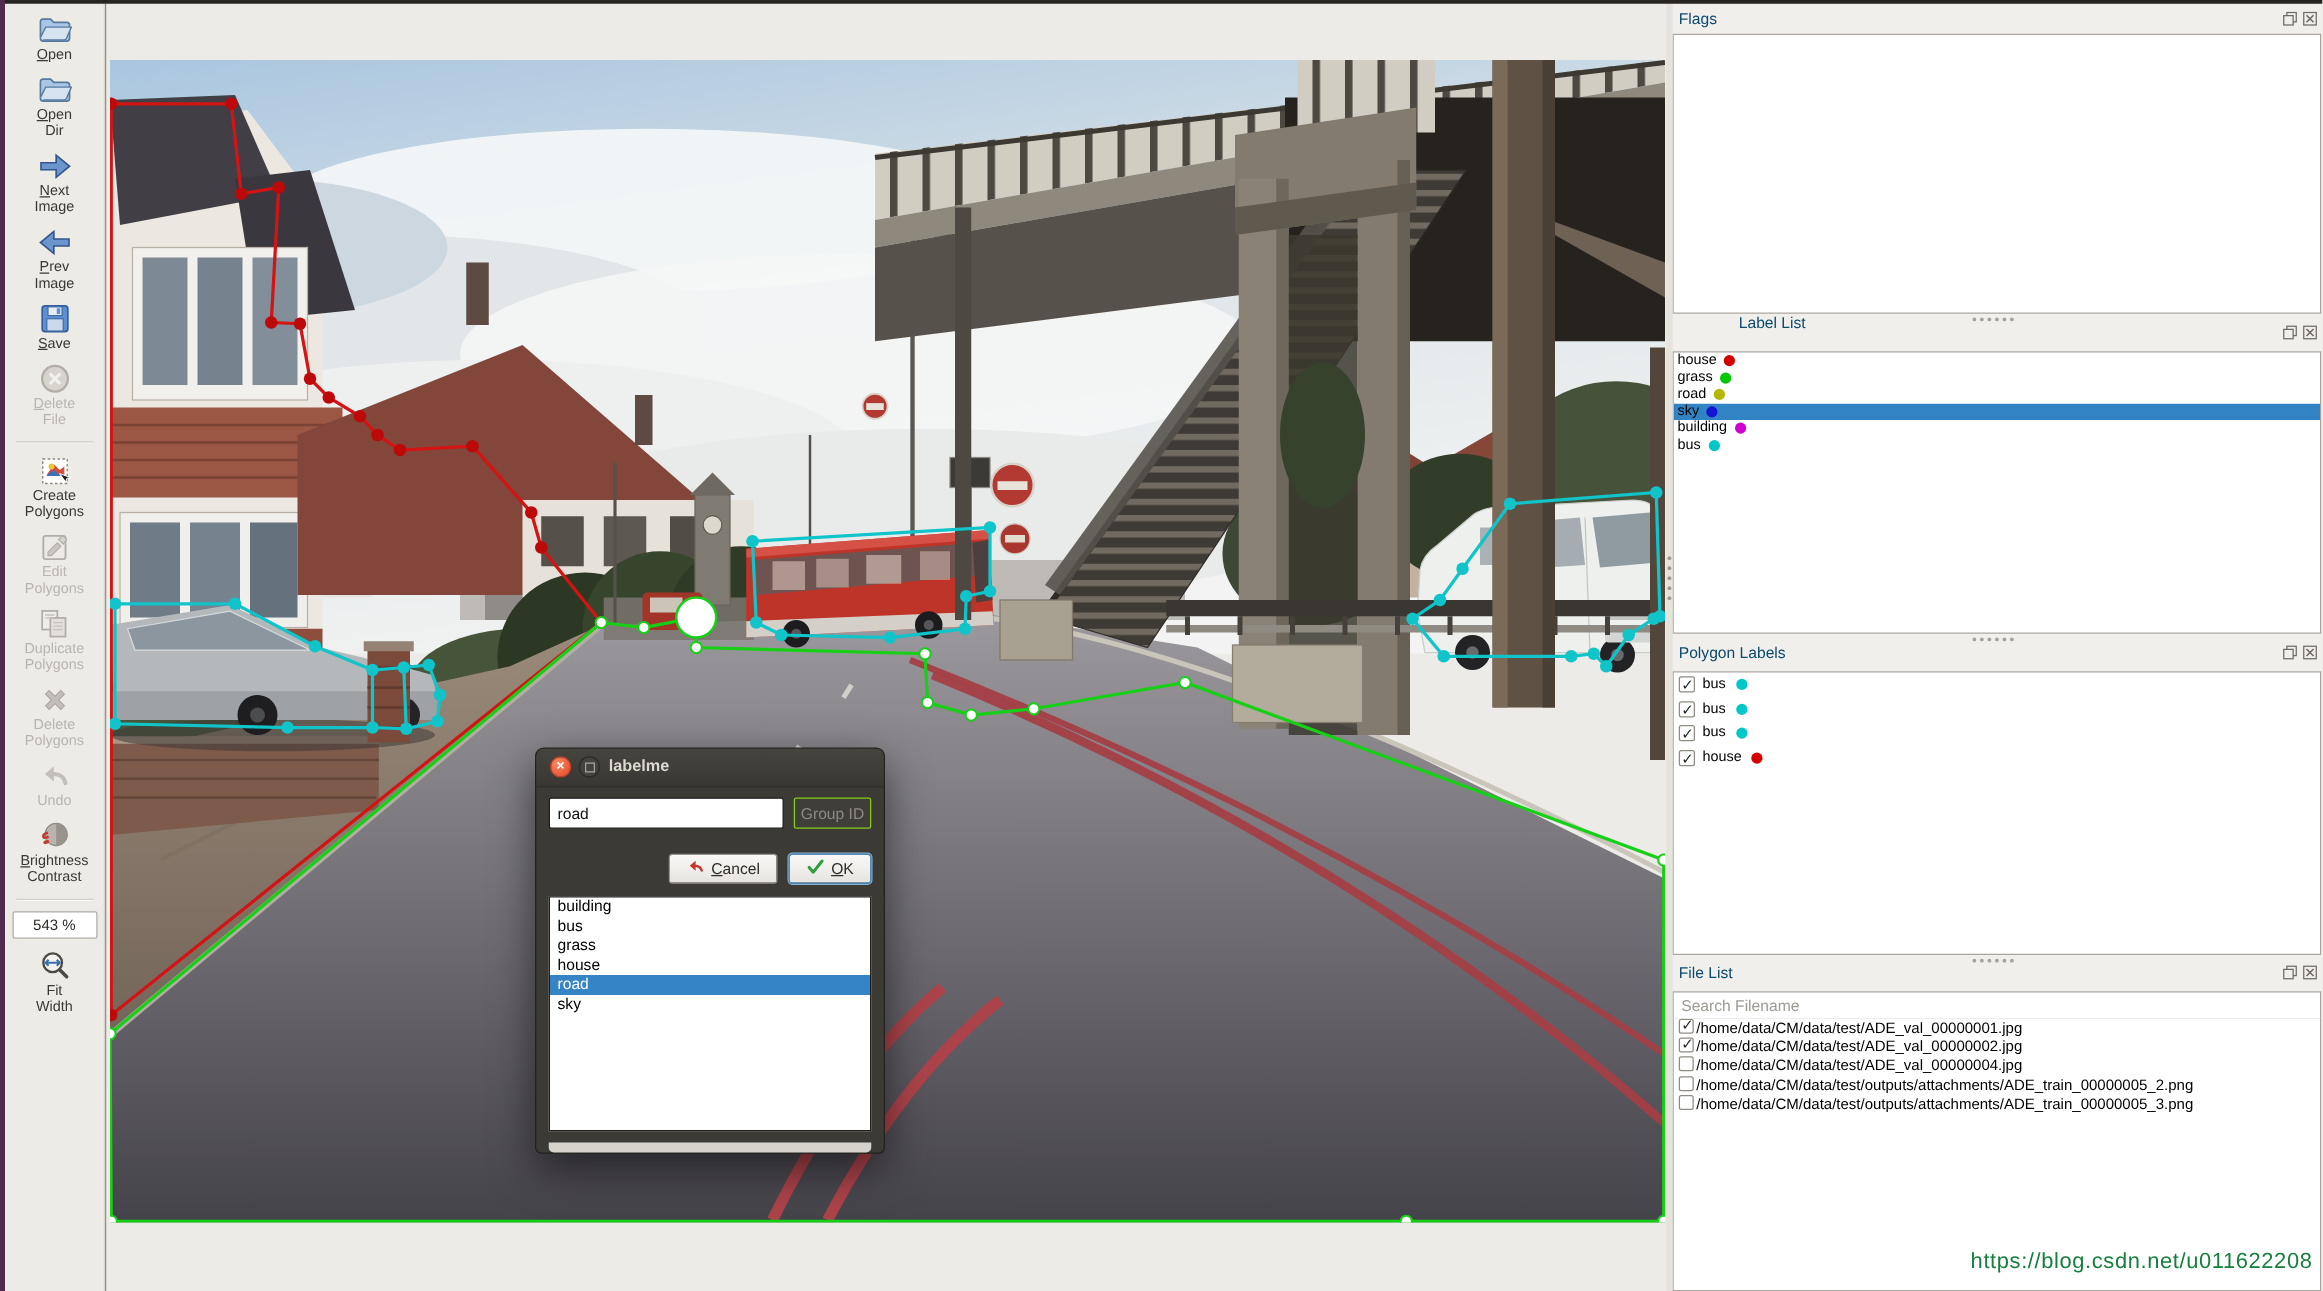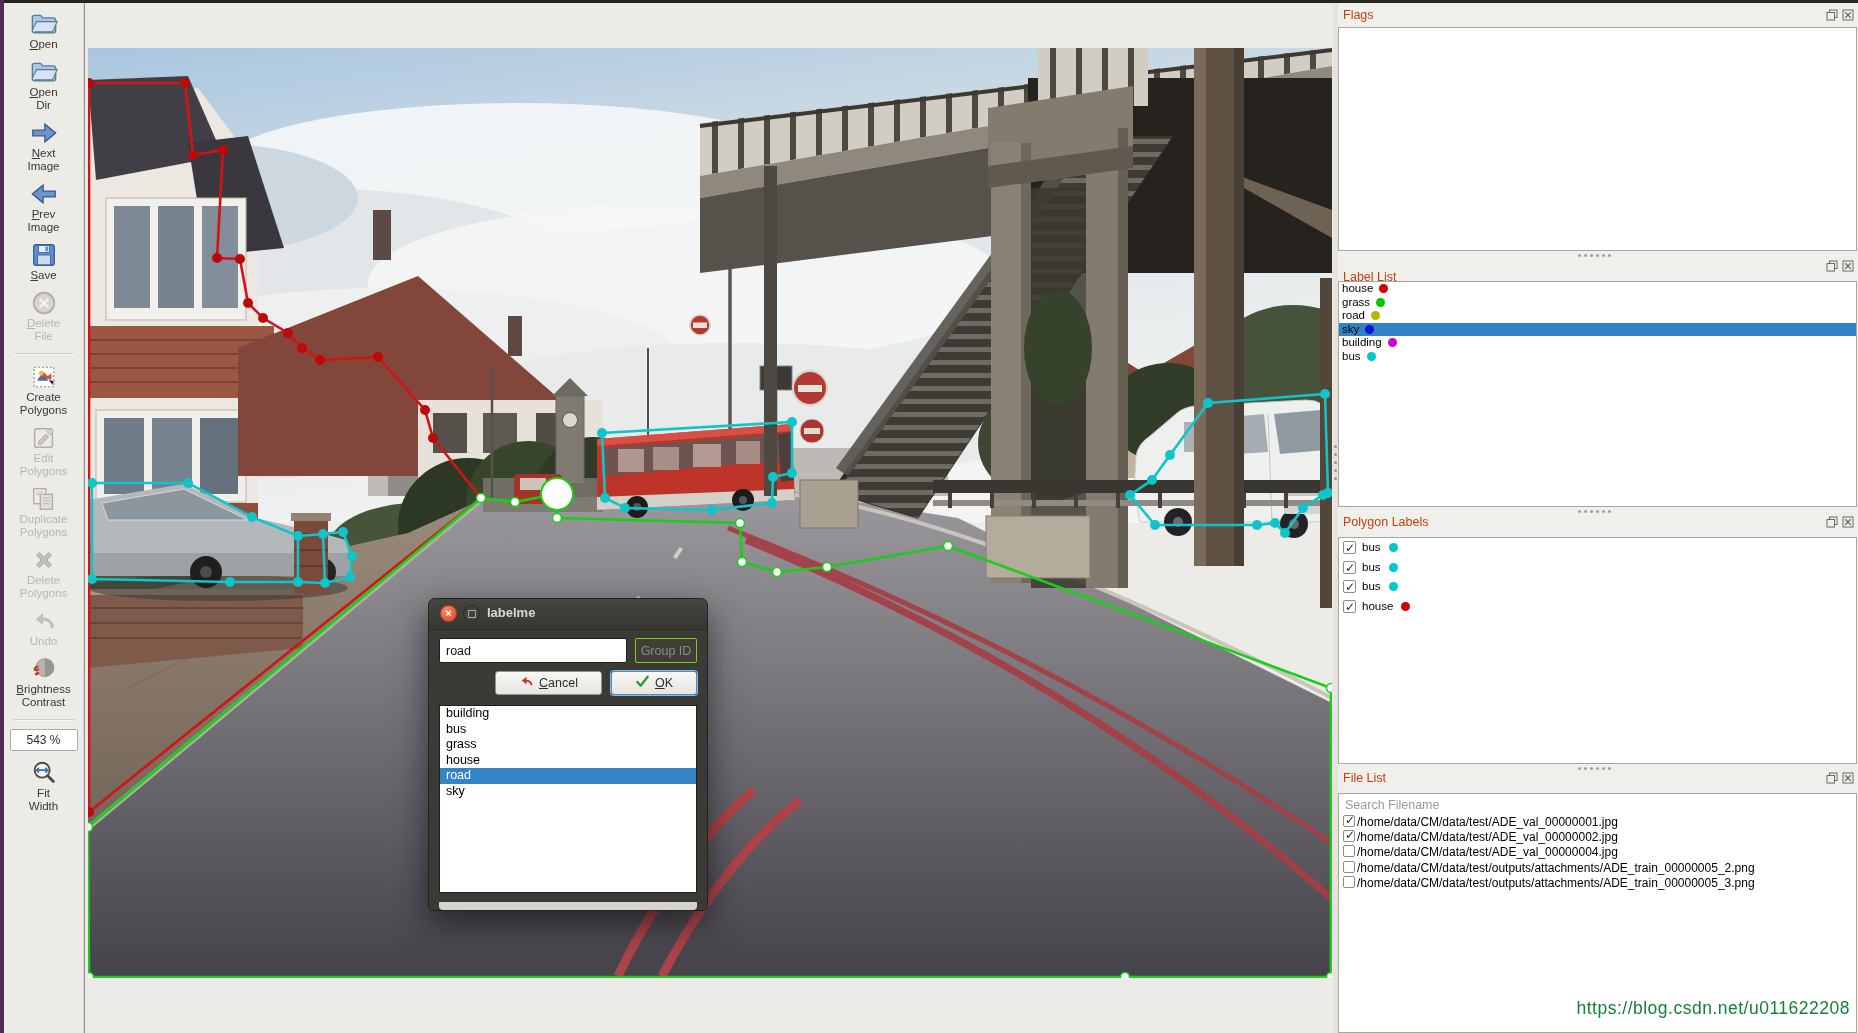--- a/index.html
+++ b/index.html
@@ -30,21 +30,21 @@
   #canvas{left:84px;top:3px;width:1249px;height:1030px;background:#ecebe7;
           border-left:1px solid #95928c;}
   #photo{left:88px;top:48px;width:1244px;height:930px;z-index:1;}
   #photo svg{display:block;}
   #vsplit{left:1333px;top:3px;width:5px;height:1030px;background:#e6e3dd;z-index:3;}
   .vdots{position:absolute;left:1334px;width:3px;height:3px;border-radius:50%;
          background:#9b978f;z-index:4;}
 
   
   #right-panel{left:1338px;top:3px;width:520px;height:1030px;background:#f1efec;z-index:2;}
-  .dock-title{position:absolute;left:5px;font-size:12.5px;color:#c2410c;}
+  .dock-title{position:absolute;left:5px;font-size:12.5px;color:#0c4a6e;}
   .dock-btns{position:absolute;right:4px;display:flex;gap:4px;}
   .dock-btns span{width:12px;height:12px;display:inline-block;}
   .dock-btns svg{width:12px;height:12px;display:block;}
   .dock-box{position:absolute;left:0px;width:519px;background:#ffffff;
             border:1px solid #aaa69e;box-sizing:border-box;overflow:hidden;}
   .split-dots{position:absolute;left:240px;width:3px;height:3px;border-radius:50%;
               background:#a5a19a;box-shadow:6px 0 #a5a19a,12px 0 #a5a19a,18px 0 #a5a19a,
               24px 0 #a5a19a,30px 0 #a5a19a;}
   .lbl-row{height:13.5px;line-height:13.5px;font-size:11.5px;color:#000;
            padding-left:3px;display:flex;align-items:center;cursor:default;}
@@ -86,22 +86,22 @@
   #label-input{width:188px;height:25px;box-sizing:border-box;background:#fff;
           border:1px solid #1f1e1b;border-radius:2px;font-size:12.5px;padding:0 6px;
           color:#111;font-family:"Liberation Sans",sans-serif;}
   #groupid-input{position:absolute;right:10px;width:62px;height:25px;box-sizing:border-box;
           background:#3f3e38;border:1px solid #84cc16;border-radius:2px;font-size:12.5px;
           text-align:center;color:#8e8b84;font-family:"Liberation Sans",sans-serif;}
   #groupid-input::placeholder{color:#8e8b84;}
   #dlg-buttons{display:flex;justify-content:flex-end;gap:9px;margin-top:8px;}
   .dlg-btn{height:24px;border:1px solid #98938a;border-radius:3px;
           background:linear-gradient(#f9f8f6,#e7e4df);font-size:12.5px;color:#2f2d29;
-          display:flex;align-items:center;gap:5px;padding:0 23px;cursor:pointer;
-          font-family:"Liberation Sans",sans-serif;}
+          display:flex;align-items:center;gap:5px;padding:0 13px;cursor:pointer;
+          font-family:"Liberation Sans",sans-serif;margin-top:12px;}
   .dlg-btn svg{width:15px;height:15px;}
   .dlg-btn.ok{border:1px solid #4f8cc0;box-shadow:0 0 0 1px #87b6da;}
   #dlg-list{margin-top:10px;height:186px;background:#fff;border:1px solid #1f1e1b;
           overflow:hidden;}
   .dlg-opt{height:15.6px;line-height:15.6px;font-size:12.5px;color:#000;padding-left:6px;}
   .dlg-opt.selected{background:#3584c6;color:#fff;}
   #dlg-bottom{height:8px;background:#d6d3cc;border-radius:0 0 4px 4px;margin-top:9px;}
   u{text-decoration:underline;}
 </style>
 </head>
@@ -550,21 +550,21 @@
         <svg viewBox="0 0 12 12">
           <rect x="1" y="1" width="10" height="10" fill="none" stroke="#6e6b65"></rect>
           <path d="M3.2 3.2l5.6 5.6M8.8 3.2L3.2 8.8" stroke="#6e6b65" stroke-width="1.3"></path>
         </svg>
       </span>
   </div>
   <div class="dock-box" style="top:24px;height:224px;"></div>
 
   <div class="split-dots" style="top:251px;"></div>
 
-  <div class="dock-title" style="top:267px;">Label List</div>
+  <div class="dock-title" style="top:248px;margin-left:48px;">Label List</div>
   <div class="dock-btns" style="top:257px;">
     <span>
         <svg viewBox="0 0 12 12">
           <rect x="3.5" y="1" width="7.5" height="7.5" fill="none" stroke="#6e6b65"></rect>
           <rect x="1" y="3.5" width="7.5" height="7.5" fill="#f1efec" stroke="#6e6b65"></rect>
         </svg>
       </span>
     <span>
         <svg viewBox="0 0 12 12">
           <rect x="1" y="1" width="10" height="10" fill="none" stroke="#6e6b65"></rect>

